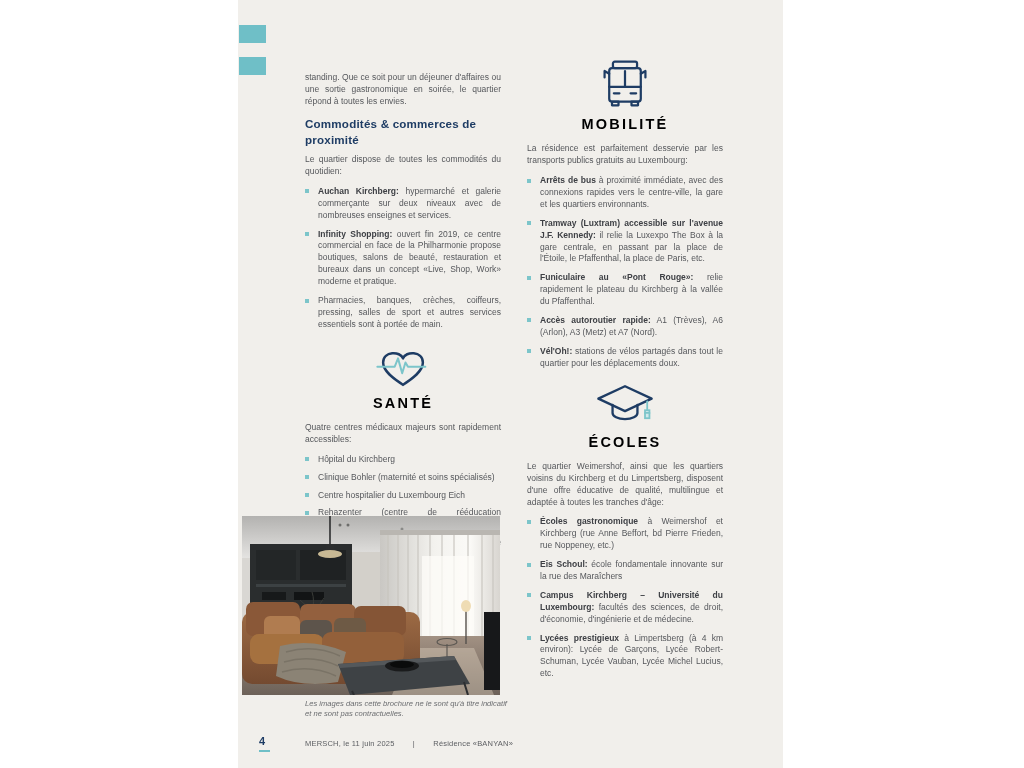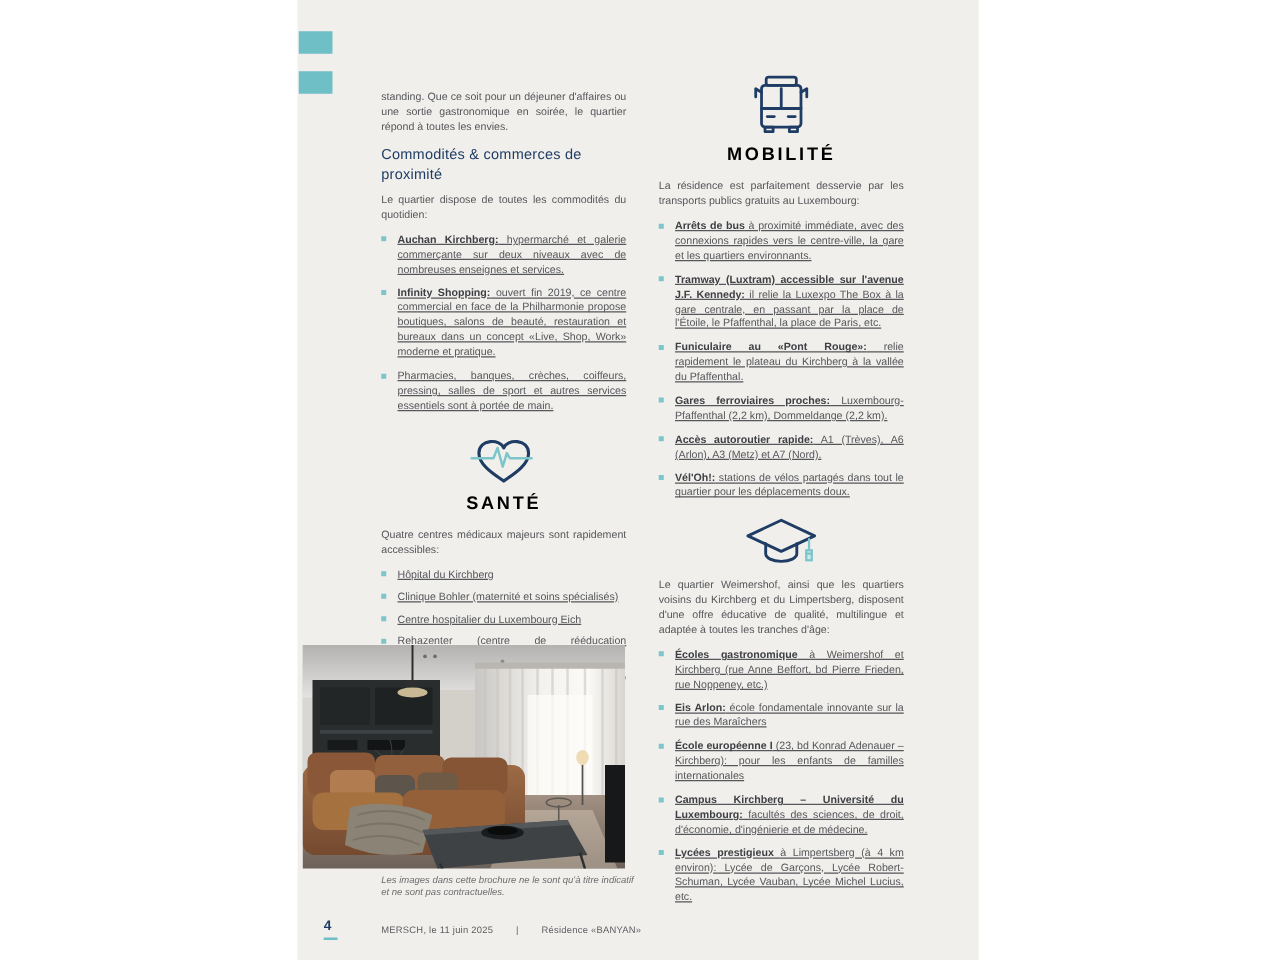--- a/index.html
+++ b/index.html
@@ -8,26 +8,26 @@
   .page{position:absolute;left:238px;top:0;width:545px;height:768px;background:#f1efeb;}
   .teal-sq{position:absolute;width:27px;height:18px;background:#6fbfc7;}
   .sq1{left:1px;top:25px;}
   .sq2{left:1px;top:57px;}
 
   .col{position:absolute;width:196px;font-size:8.5px;line-height:1.4;color:#55575b;text-align:justify;}
   .col-left{left:67px;top:72px;}
   .col-right{left:289px;top:58px;}
 
   .para{margin:0 0 8px 0;}
-  .subhead{color:#1e3c64;font-size:11.6px;font-weight:normal;margin:4px 0 6px 0;text-align:left;letter-spacing:.2px;}
+  .subhead{color:#1e3c64;font-size:11.6px;font-weight:bold;margin:4px 0 6px 0;text-align:left;letter-spacing:.2px;}
 
   .icon-block{text-align:center;margin:10px 0 4px 0;}
   .section-title{color:#000000;font-size:14.5px;font-weight:bold;letter-spacing:2.2px;text-align:center;margin:4px 0 9px 0;}
 
-  .blist{margin:0 0 2px 0;padding:0;text-decoration:underline;}
+  .blist{margin:0 0 2px 0;padding:0;}
   .li{position:relative;padding-left:13px;margin:0 0 7px 0;display:block;}
   .li.tight{margin-bottom:6px;}
   .marker{position:absolute;left:0;top:3.5px;width:4px;height:4px;background:#7cc5ca;}
   .lead{font-weight:bold;color:#3e4045;}
 
   .photo{position:absolute;left:4px;top:516px;width:258px;height:179px;overflow:hidden;background:#d8d6d2;}
   .caption{position:absolute;left:67px;top:699px;width:210px;font-size:7.6px;line-height:1.38;color:#6b6d70;text-align:left;font-style:italic;}
 
   .pagenum{position:absolute;left:21px;top:735px;color:#1e3c64;font-size:11px;font-weight:bold;}
   .pagenum-rule{position:absolute;left:21px;top:750px;width:11px;height:2px;background:#6fbfc7;}
@@ -123,24 +123,20 @@
         <div class="li">
           <span class="marker"></span>
           <span class="lead">Tramway (Luxtram) accessible sur l'avenue J.F. Kennedy:</span><span> il relie la Luxexpo The Box à la gare centrale, en passant par la place de l'Étoile, le Pfaffenthal, la place de Paris, etc.</span>
         </div>
         <div class="li">
           <span class="marker"></span>
           <span class="lead">Funiculaire au «Pont Rouge»:</span><span> relie rapidement le plateau du Kirchberg à la vallée du Pfaffenthal.</span>
         </div>
         <div class="li">
           <span class="marker"></span>
-          <span class="lead">Gares ferroviaires proches:</span><span> Luxembourg-Pfaffenthal (2,2 km), Dommeldange (2,2 km).</span>
-        </div>
-        <div class="li">
-          <span class="marker"></span>
           <span class="lead">Accès autoroutier rapide:</span><span> A1 (Trèves), A6 (Arlon), A3 (Metz) et A7 (Nord).</span>
         </div>
         <div class="li">
           <span class="marker"></span>
           <span class="lead">Vél'Oh!:</span><span> stations de vélos partagés dans tout le quartier pour les déplacements doux.</span>
         </div>
       </div>
 
       <div class="icon-block">
         <svg width="64" height="48" viewBox="0 0 72 54">
@@ -148,34 +144,31 @@
             <polygon points="36,7 66,21 36,35 6,21"></polygon>
             <path d="M22,28 L22,37 C22,41 28,44 36,44 C44,44 50,41 50,37 L50,28"></path>
           </g>
           <g fill="none" stroke="#7cc5ca" stroke-width="2" stroke-linecap="round">
             <line x1="61" y1="24" x2="61" y2="34"></line>
             <rect x="58.5" y="34" width="5" height="9" fill="#cfe9eb"></rect>
             <line x1="58.5" y1="37" x2="63.5" y2="37"></line>
           </g>
         </svg>
       </div>
+      <div class="section-title">ÉCOLES</div>
 
       <p class="para">Le quartier Weimershof, ainsi que les quartiers voisins du Kirchberg et du Limpertsberg, disposent d'une offre éducative de qualité, multilingue et adaptée à toutes les tranches d'âge:</p>
       <div class="blist">
         <div class="li">
           <span class="marker"></span>
           <span class="lead">Écoles gastronomique</span><span> à Weimershof et Kirchberg (rue Anne Beffort, bd Pierre Frieden, rue Noppeney, etc.)</span>
         </div>
         <div class="li">
           <span class="marker"></span>
-          <span class="lead">Eis Arlon:</span><span> école fondamentale innovante sur la rue des Maraîchers</span>
-        </div>
-        <div class="li">
-          <span class="marker"></span>
-          <span class="lead">École européenne I</span><span> (23, bd Konrad Adenauer – Kirchberg): pour les enfants de familles internationales</span>
+          <span class="lead">Eis Schoul:</span><span> école fondamentale innovante sur la rue des Maraîchers</span>
         </div>
         <div class="li">
           <span class="marker"></span>
           <span class="lead">Campus Kirchberg – Université du Luxembourg:</span><span> facultés des sciences, de droit, d'économie, d'ingénierie et de médecine.</span>
         </div>
         <div class="li">
           <span class="marker"></span>
           <span class="lead">Lycées prestigieux</span><span> à Limpertsberg (à 4 km environ): Lycée de Garçons, Lycée Robert-Schuman, Lycée Vauban, Lycée Michel Lucius, etc.</span>
         </div>
       </div>

